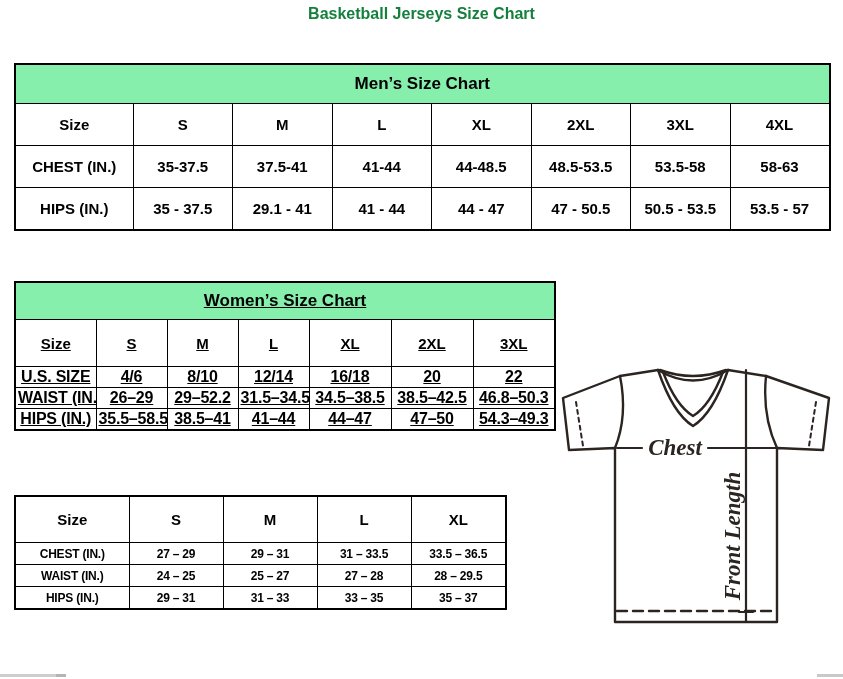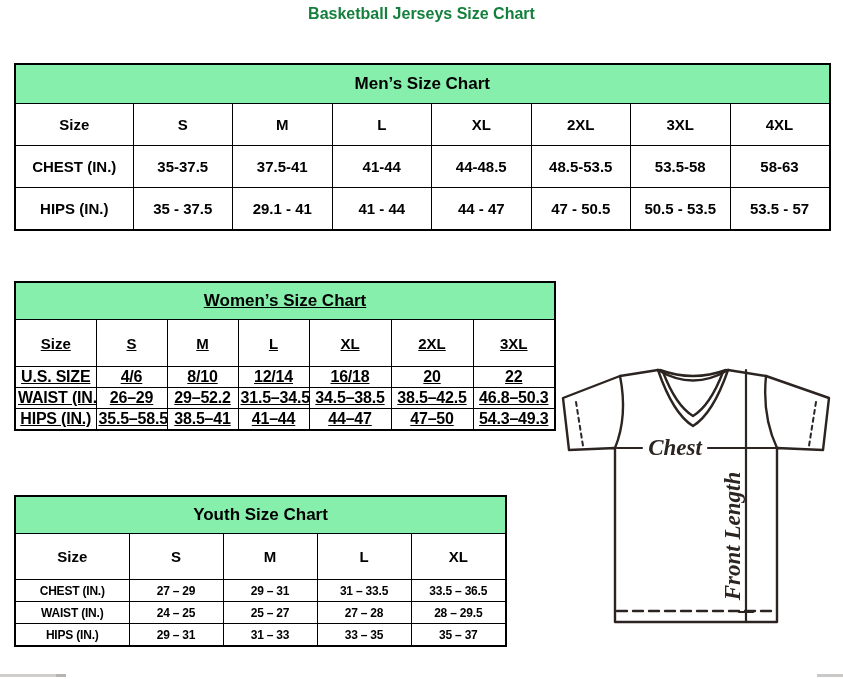--- a/index.html
+++ b/index.html
@@ -157,23 +157,20 @@
 
   <table id="youth-table" class="size-table">
     <colgroup>
       <col style="width:114px">
         <col style="width:94px">
         <col style="width:94px">
         <col style="width:94px">
         <col style="width:95px">
     </colgroup>
   <thead>
-        <tr>
-          <th class="band" colspan="5">Youth Size Chart</th>
-        </tr>
         <tr class="cols">
           <th>Size</th>
           <th>S</th>
           <th>M</th>
           <th>L</th>
           <th>XL</th>
         </tr>
       </thead>
       <tbody>
         <tr>

